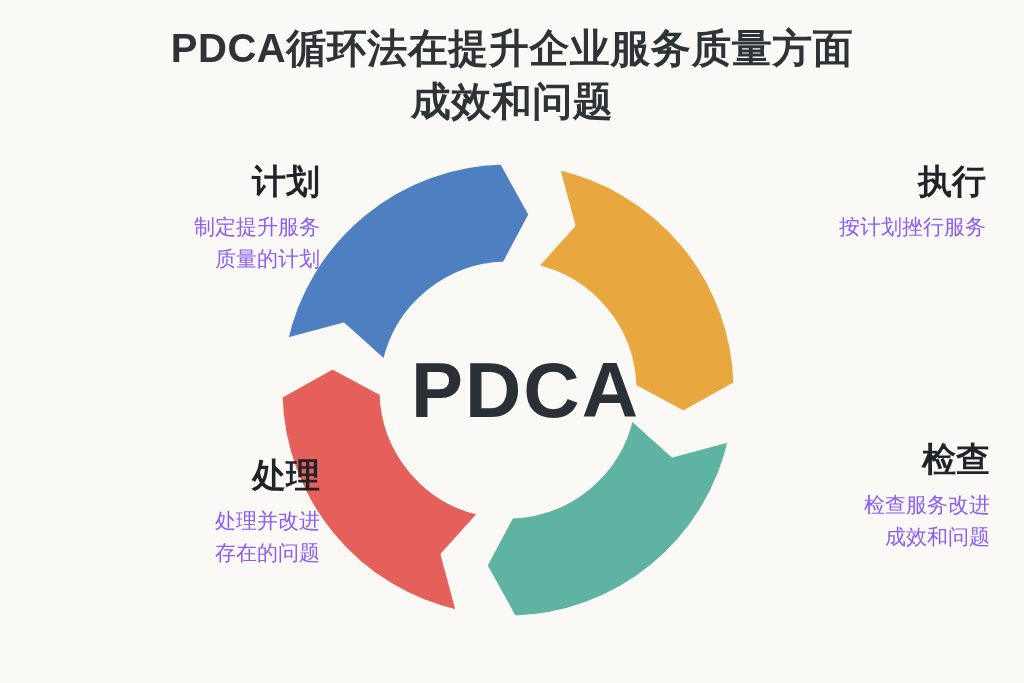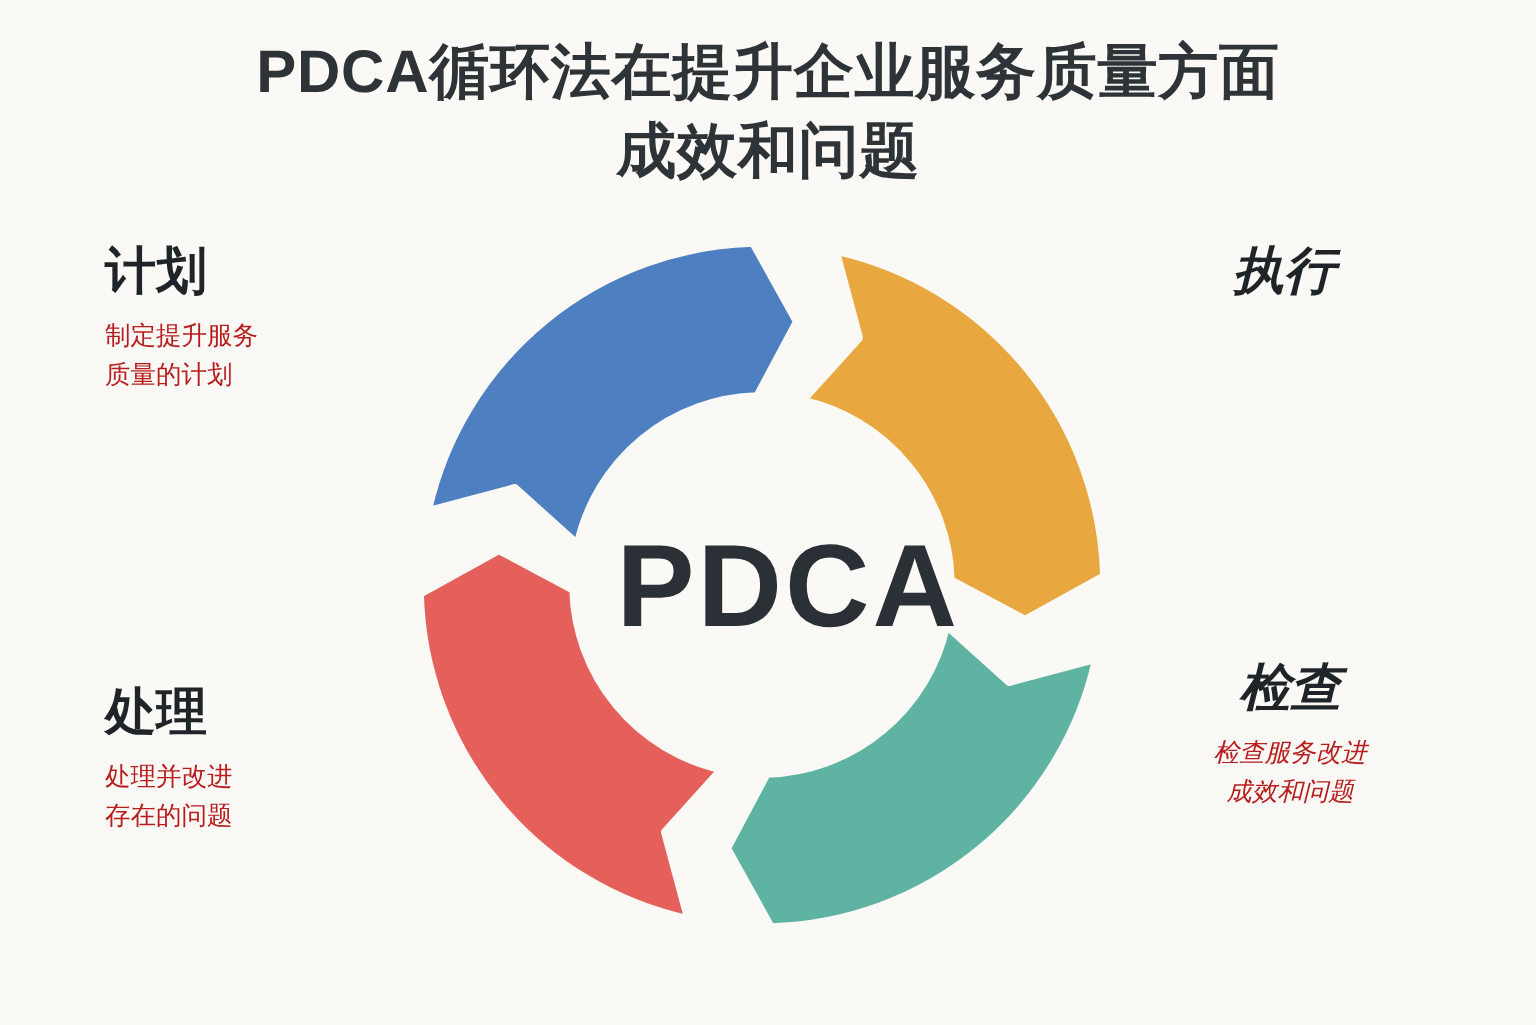--- a/index.html
+++ b/index.html
@@ -77,35 +77,34 @@
     color: #23282d;
   }
   .quad .q-title {
     font-size: 34px;
     font-weight: bold;
     line-height: 1.15;
     margin-bottom: 10px;
     color: #1f2429;
   }
   .quad .q-desc {
-    font-size: 17px;
+    font-size: 21px;
     line-height: 1.52;
-    color: #b91c1c;
+    color: #8b5cf6;
     font-weight: normal;
   }
   .quad .q-desc span {
     display: block;
   }
 
   .quad.right {
-    text-align: center;
-    font-style: italic;
+    text-align: right;
   }
   .quad.left {
-    text-align: left;
+    text-align: right;
   }
 
   #quad-plan   { left: 70px;  top: 162px;  width: 250px; }
   #quad-do     { left: 726px; top: 162px;  width: 260px; }
   #quad-check  { left: 730px; top: 440px;  width: 260px; }
   #quad-act    { left: 70px;  top: 456px;  width: 250px; }
 </style>
 </head>
 <body>
 
@@ -135,20 +134,21 @@
     <div class="q-title">计划</div>
     <div class="q-desc">
       <span>制定提升服务</span>
       <span>质量的计划</span>
     </div>
   </div>
 
   <div class="quad right" id="quad-do">
     <div class="q-title">执行</div>
     <div class="q-desc">
+      <span>按计划挫行服务</span>
     </div>
   </div>
 
   <div class="quad left" id="quad-act">
     <div class="q-title">处理</div>
     <div class="q-desc">
       <span>处理并改进</span>
       <span>存在的问题</span>
     </div>
   </div>

